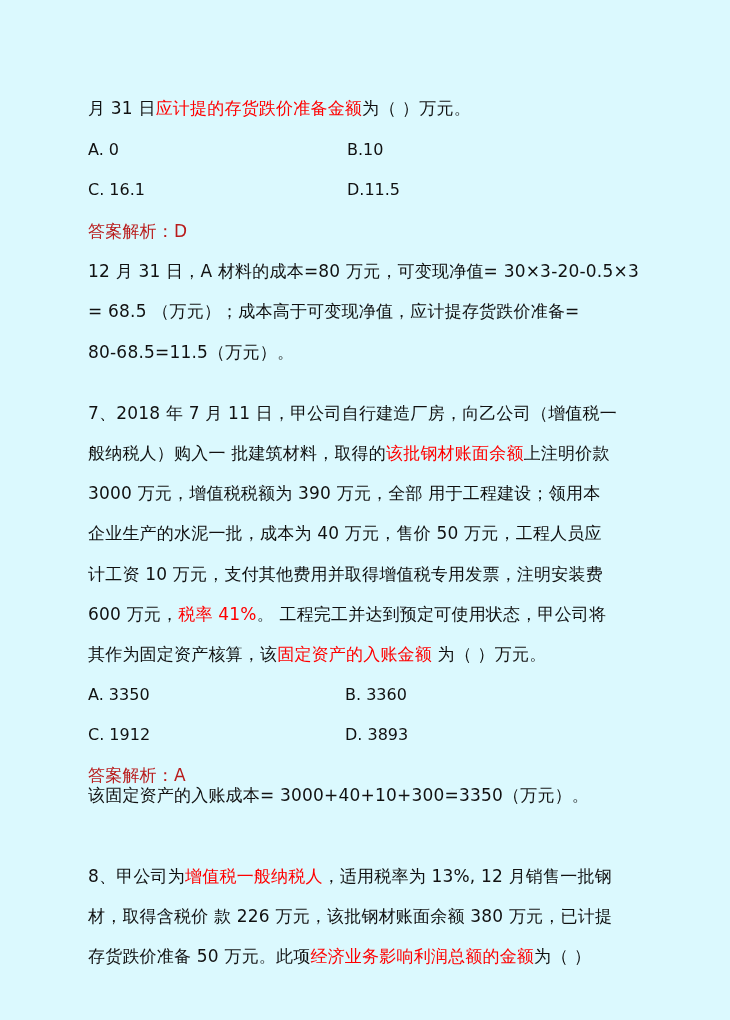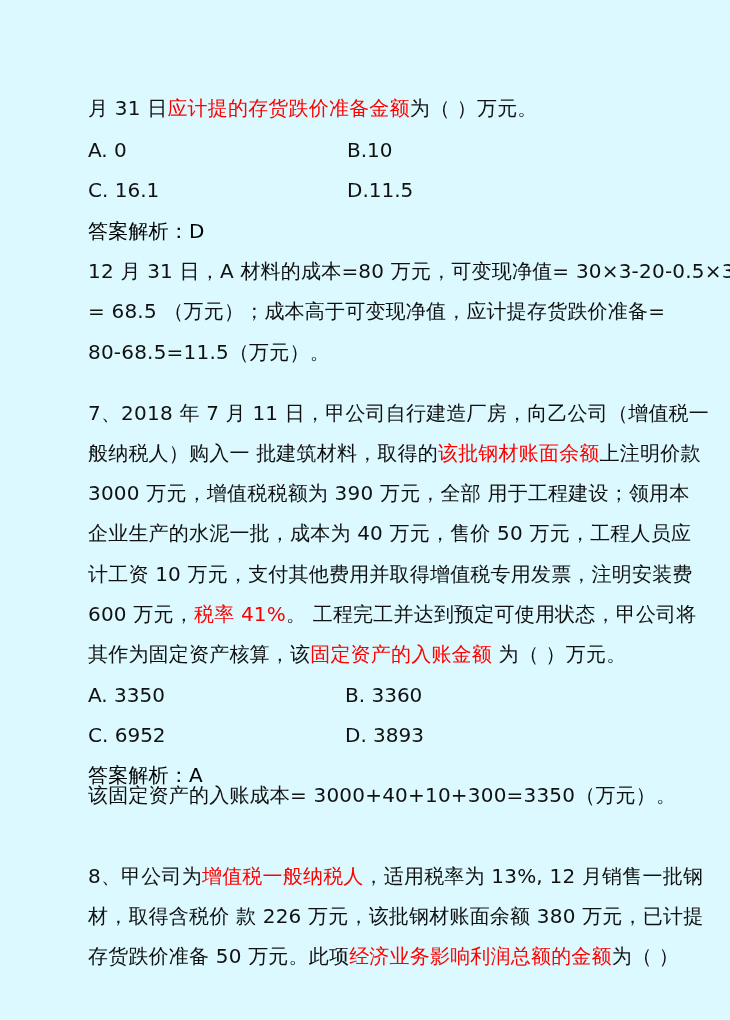--- a/index.html
+++ b/index.html
@@ -5,28 +5,28 @@
     html, body { margin: 0; padding: 0; }
     body {
       width: 730px; height: 1020px; overflow: hidden;
       background: #dbf9fe;
       font-family: "DejaVu Sans", "Liberation Sans", sans-serif;
       color: #111111;
       position: relative;
     }
     .line {
       position: absolute; left: 88px;
-      font-size: 20px; line-height: 24px; height: 24px;
+      font-size: 17px; line-height: 24px; height: 24px;
       white-space: nowrap;
       letter-spacing: 0.2px;
       text-align: right;
     }
     .red { color: #ff0000; }
-    .blue { color: #000000; }
-    .opt { position: absolute; font-size: 20px; line-height: 24px; white-space: nowrap; }
+    .blue { color: #b91c1c; }
+    .opt { position: absolute; font-size: 16px; line-height: 24px; white-space: nowrap; }
   </style>
 </head>
 <body>
 
 <div class="line" style="top:96px">
   <span>月 31 日</span><span class="red">应计提的存货跌价准备金额</span><span>为（  ）万元。</span>
 </div>
 <div class="opt" style="top:138px;left:88px">A. 0</div>
 <div class="opt" style="top:138px;left:347px">B.10</div>
 <div class="opt" style="top:178px;left:88px">C. 16.1</div>
@@ -44,21 +44,21 @@
 <div class="line" style="top:521px">企业生产的水泥一批，成本为 40 万元，售价 50 万元，工程人员应</div>
 <div class="line" style="top:562px">计工资 10 万元，支付其他费用并取得增值税专用发票，注明安装费</div>
 <div class="line" style="top:602px">
   <span>600 万元，</span><span class="red">税率 41%</span><span>。 工程完工并达到预定可使用状态，甲公司将</span>
 </div>
 <div class="line" style="top:642px">
   <span>其作为固定资产核算，该</span><span class="red">固定资产的入账金额</span><span> 为（  ）万元。</span>
 </div>
 <div class="opt" style="top:683px;left:88px">A. 3350</div>
 <div class="opt" style="top:683px;left:345px">B. 3360</div>
-<div class="opt" style="top:723px;left:88px">C. 6952</div>
+<div class="opt" style="top:723px;left:88px">C. 1912</div>
 <div class="opt" style="top:723px;left:345px">D. 3893</div>
 <div class="line blue" style="top:763px">答案解析：A</div>
 <div class="line" style="top:783px">该固定资产的入账成本= 3000+40+10+300=3350（万元）。</div>
 
 <div class="line" style="top:864px">
   <span>8、甲公司为</span><span class="red">增值税一般纳税人</span><span>，适用税率为 13%, 12 月销售一批钢</span>
 </div>
 <div class="line" style="top:904px">材，取得含税价  款 226 万元，该批钢材账面余额 380 万元，已计提</div>
 <div class="line" style="top:944px">
   <span>存货跌价准备 50 万元。此项</span><span class="red">经济业务影响利润总额的金额</span><span>为（  ）</span>

